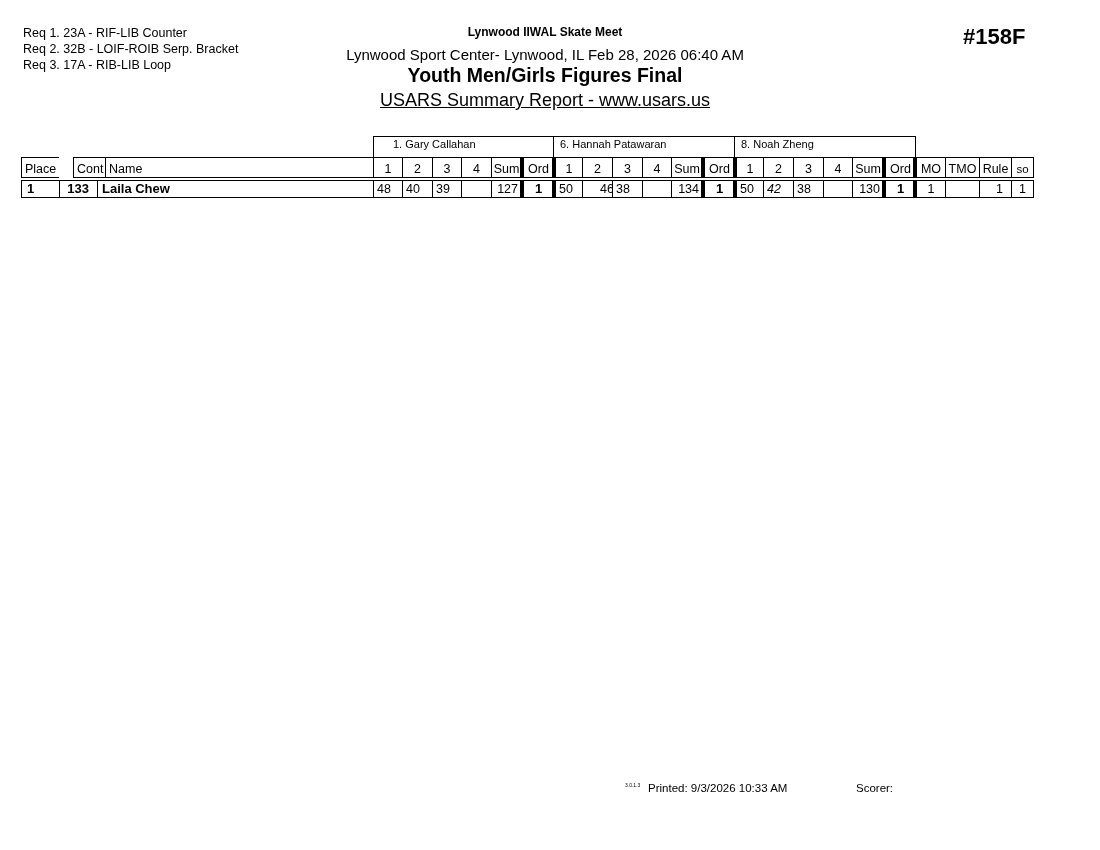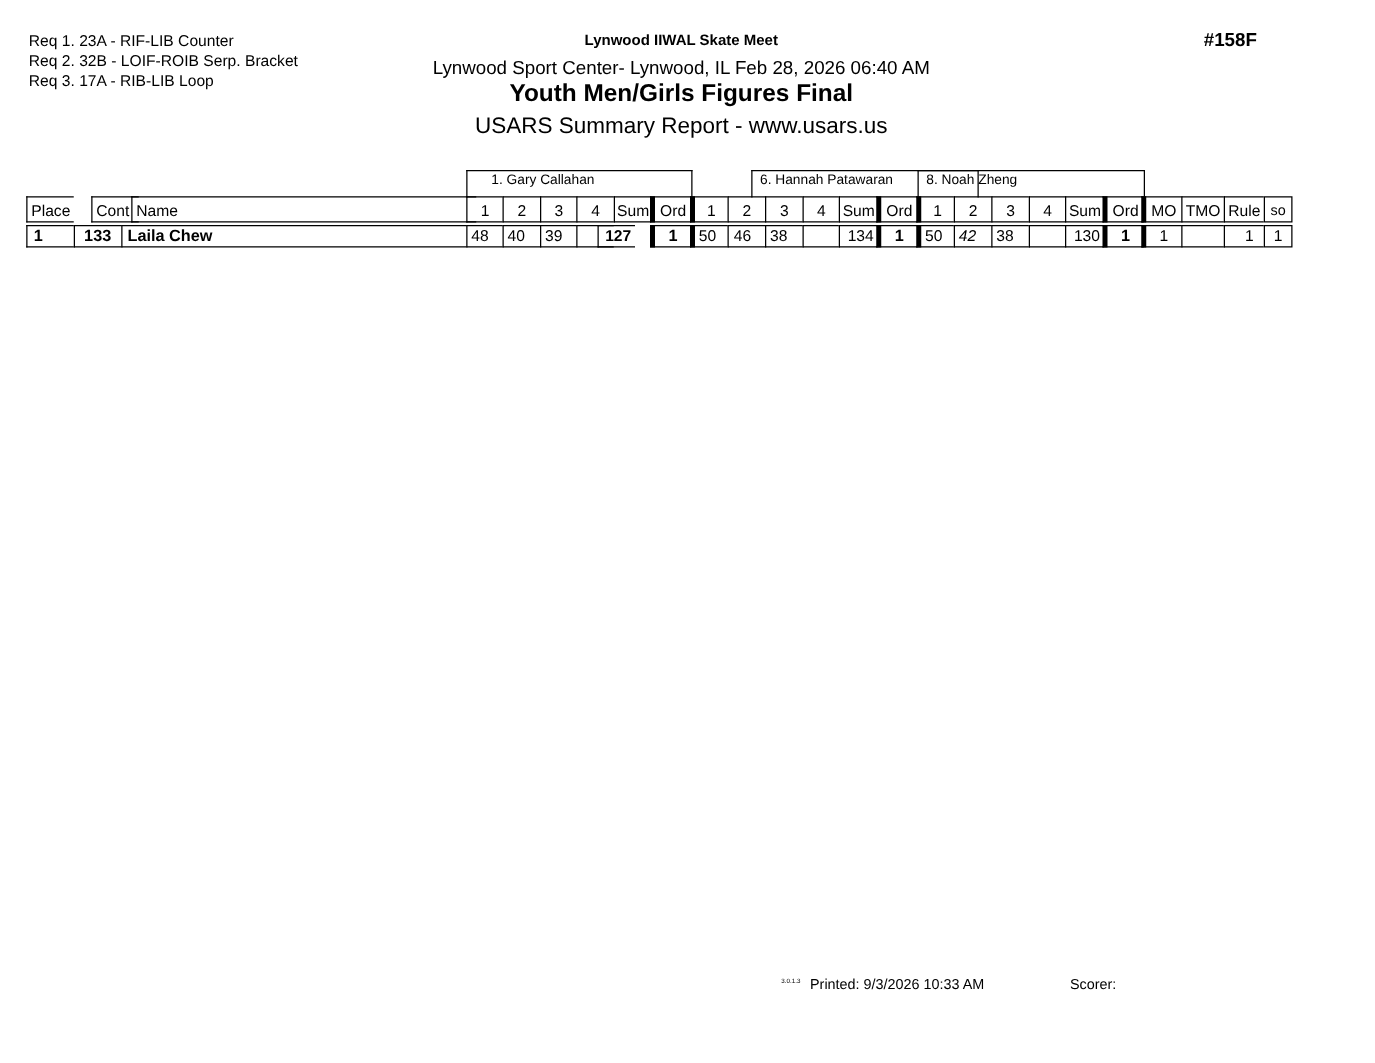--- a/index.html
+++ b/index.html
@@ -4,22 +4,22 @@
 <style>
   html, body { margin:0; padding:0; background:#ffffff; }
   body { width:1100px; height:850px; position:relative; overflow:hidden;
          font-family:"Liberation Sans", sans-serif; color:#000; }
   .abs { position:absolute; white-space:nowrap; }
   .req { left:23px; font-size:12.5px; line-height:16px; }
   .center-block { position:absolute; left:320px; width:450px; text-align:center; }
   .t-meet { top:25px; font-size:12px; font-weight:bold; }
   .t-venue { top:46px; font-size:15px; }
   .t-event { top:64px; font-size:19.5px; font-weight:bold; }
-  .t-report { top:90px; font-size:18px; }
-  .t-num { left:963px; top:24px; font-size:15px; font-weight:bold; }
+  .t-report { top:90px; font-size:18px;text-decoration:underline; }
+  .t-num { left:963px; top:24px; font-size:22px; font-weight:bold; }
 
   
   .cell { position:absolute; box-sizing:border-box; font-size:12.5px;
           line-height:18px; white-space:nowrap; overflow:hidden; }
   .hdr { top:157px; height:21px; border-top:1px solid #000; border-bottom:1px solid #000;
          border-left:1px solid #000; text-align:center; padding-top:2px; }
   .dat { top:180px; height:18px; border-top:1px solid #000; border-bottom:1px solid #000;
          border-left:1px solid #000; text-align:center; line-height:16px; }
   .left { text-align:left; padding-left:3px; }
   .right { text-align:right; padding-right:3px; }
@@ -39,21 +39,21 @@
 <div class="abs req" style="top:41px;text-align:center;">Req  2.  32B - LOIF-ROIB Serp. Bracket</div>
 <div class="abs req" style="top:57px;">Req  3.  17A - RIB-LIB Loop</div>
 
 <div class="center-block t-meet">Lynwood IIWAL Skate Meet</div>
 <div class="center-block t-venue" style="left:280px;width:530px;">Lynwood Sport Center- Lynwood, IL  Feb 28, 2026  06:40 AM</div>
 <div class="center-block t-event">Youth Men/Girls Figures Final</div>
 <div class="center-block t-report">USARS Summary Report - www.usars.us</div>
 <div class="abs t-num">#158F</div>
 
 <div class="judge-box" style="left:373px;width:181px;padding-left:19px;">1.  Gary  Callahan</div>
-<div class="judge-box" style="left:553px;width:182px;margin-left:48px;">6.  Hannah  Patawaran</div>
+<div class="judge-box" style="left:553px;width:182px;">6.  Hannah  Patawaran</div>
 <div class="judge-box" style="left:734px;width:182px;">8.  Noah Zheng</div>
 
 <div>
   <div class="cell hdr left" style="left:21px;width:38px;">Place</div>
   <div class="cell hdr left" style="left:73px;width:38px;">Cont</div>
   <div class="cell hdr left" style="left:105px;width:276px;">Name</div>
 
   <div class="cell hdr" style="left:373px;width:29px;">1</div>
   <div class="cell hdr" style="left:402px;width:30px;">2</div>
   <div class="cell hdr" style="left:432px;width:29px;">3</div>
@@ -83,25 +83,25 @@
 
 <div>
   <div class="cell dat left bold" style="left:21px;width:38px;padding-left:5px;">1</div>
   <div class="cell dat right bold" style="left:59px;width:38px;padding-right:8px;">133</div>
   <div class="cell dat left bold" style="left:97px;width:276px;padding-left:4px;">Laila Chew</div>
 
   <div class="cell dat left" style="left:373px;width:29px;">48</div>
   <div class="cell dat left" style="left:402px;width:30px;">40</div>
   <div class="cell dat left" style="left:432px;width:29px;">39</div>
   <div class="cell dat left" style="left:461px;width:30px;"></div>
-  <div class="cell dat right" style="left:478px;width:30px;font-weight:bold;">127</div>
+  <div class="cell dat right" style="left:491px;width:30px;">127</div>
   <div class="cell dat thick bold" style="left:520px;width:33px;">1</div>
 
   <div class="cell dat left thick" style="left:552px;width:30px;">50</div>
-  <div class="cell dat left" style="left:582px;width:30px;padding-left:4px;">46</div>
+  <div class="cell dat left" style="left:582px;width:30px;padding-left:17px;">46</div>
   <div class="cell dat left" style="left:612px;width:30px;">38</div>
   <div class="cell dat left" style="left:642px;width:29px;"></div>
   <div class="cell dat right" style="left:671px;width:31px;">134</div>
   <div class="cell dat thick bold" style="left:701px;width:33px;">1</div>
 
   <div class="cell dat left thick" style="left:733px;width:30px;">50</div>
   <div class="cell dat left" style="left:763px;width:30px;font-style:italic;">42</div>
   <div class="cell dat left" style="left:793px;width:30px;">38</div>
   <div class="cell dat left" style="left:823px;width:29px;"></div>
   <div class="cell dat right" style="left:852px;width:31px;">130</div>

